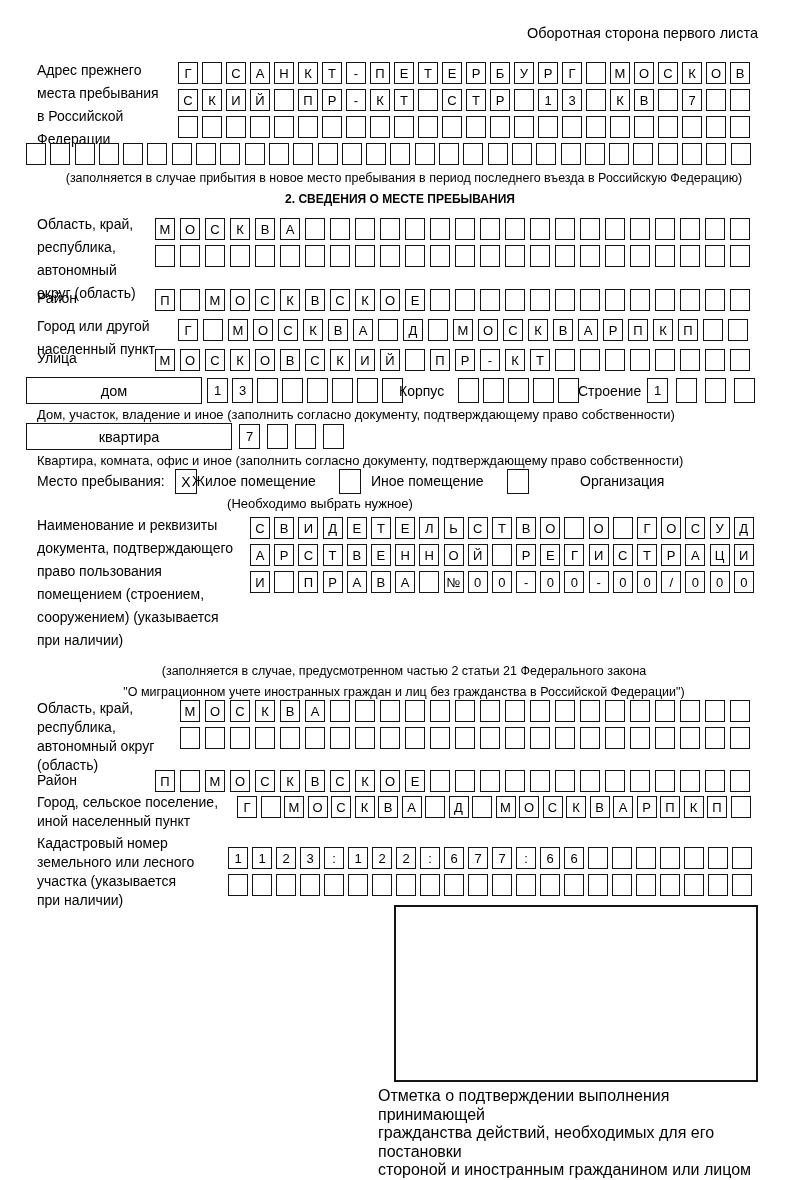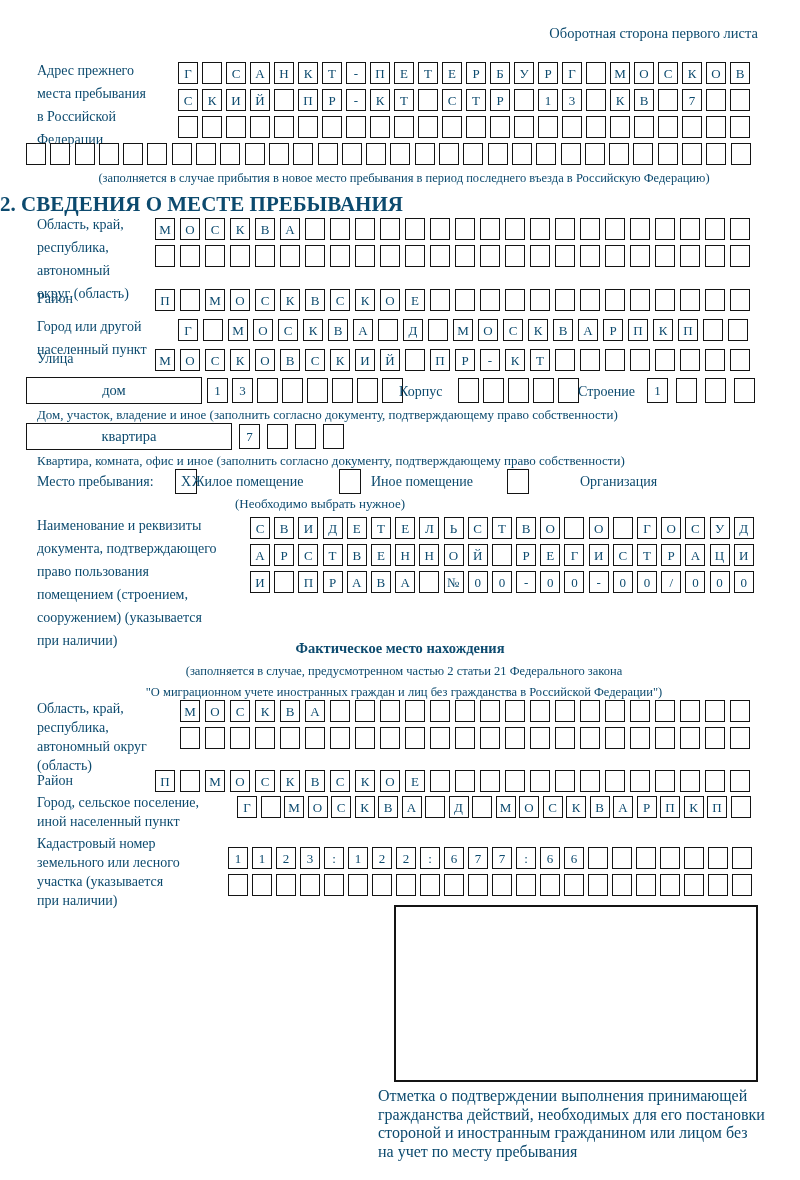--- a/index.html
+++ b/index.html
@@ -1,22 +1,22 @@
 <!DOCTYPE html>
 <html><head>
 <meta charset="utf-8">
 <style>
   html,body{margin:0;padding:0;background:#fff}
   .page{position:relative;width:800px;height:1180px;background:#ffffff;overflow:hidden;
-        font-family:Liberation Serif, serif;color:#0c4a6e}
+        font-family:Liberation Sans, sans-serif;color:#000000}
   .title{position:absolute;top:25px;right:42px;font-size:14.5px;white-space:nowrap}
   .lbl{position:absolute;font-size:14px;line-height:23px;white-space:nowrap}
   .lbl19{line-height:19px}
   .note{position:absolute;left:4px;width:100%;text-align:center;font-size:12.5px;white-space:nowrap}
-  .h1{position:absolute;left:0;width:100%;font-weight:bold;font-size:21px}
+  .h1{position:absolute;left:0;width:100%;text-align:center;font-weight:bold;font-size:12px}
   .h2{position:absolute;left:0;width:100%;text-align:center;font-weight:bold;font-size:14.5px}
   .cap{position:absolute;font-size:13px;white-space:nowrap}
   .row{position:absolute;display:flex}
   .g4{gap:4px}.g5{gap:5px}.g7{gap:7px}.g8{gap:8px}.g42{gap:4.2px}.g43{gap:4.3px}.g35{gap:3.5px}
   .cell{box-sizing:border-box;flex:none;width:20px;height:22px;border:1.5px solid #141414;
         display:flex;align-items:center;justify-content:center;font-size:13px;line-height:1;background:#fff}
   .tall .cell{height:25px;width:21px}
   .wbox{position:absolute;box-sizing:border-box;border:1.6px solid #141414;display:flex;
         align-items:center;justify-content:center;font-size:14.5px;background:#fff}
   .cb{position:absolute;box-sizing:border-box;width:22px;height:25px;border:1.6px solid #141414;
@@ -414,21 +414,20 @@
       <span class="cell">0</span>
       <span class="cell">-</span>
       <span class="cell">0</span>
       <span class="cell">0</span>
       <span class="cell">/</span>
       <span class="cell">0</span>
       <span class="cell">0</span>
       <span class="cell">0</span>
     </div>
 
-  <div class="h2" style="top:640px">Фактическое место нахождения</div>
   <div class="note" style="top:664px">(заполняется в случае, предусмотренном частью 2 статьи 21 Федерального закона</div>
   <div class="note" style="top:685px">"О миграционном учете иностранных граждан и лиц без гражданства в Российской Федерации")</div>
 
   <div class="lbl lbl19" style="left:37px;top:699px">
     <div>Область, край,</div>
     <div>республика,</div>
     <div>автономный округ</div>
     <div>(область)</div>
   </div>
   <div class="row g5" style="left:180px;top:700px">

